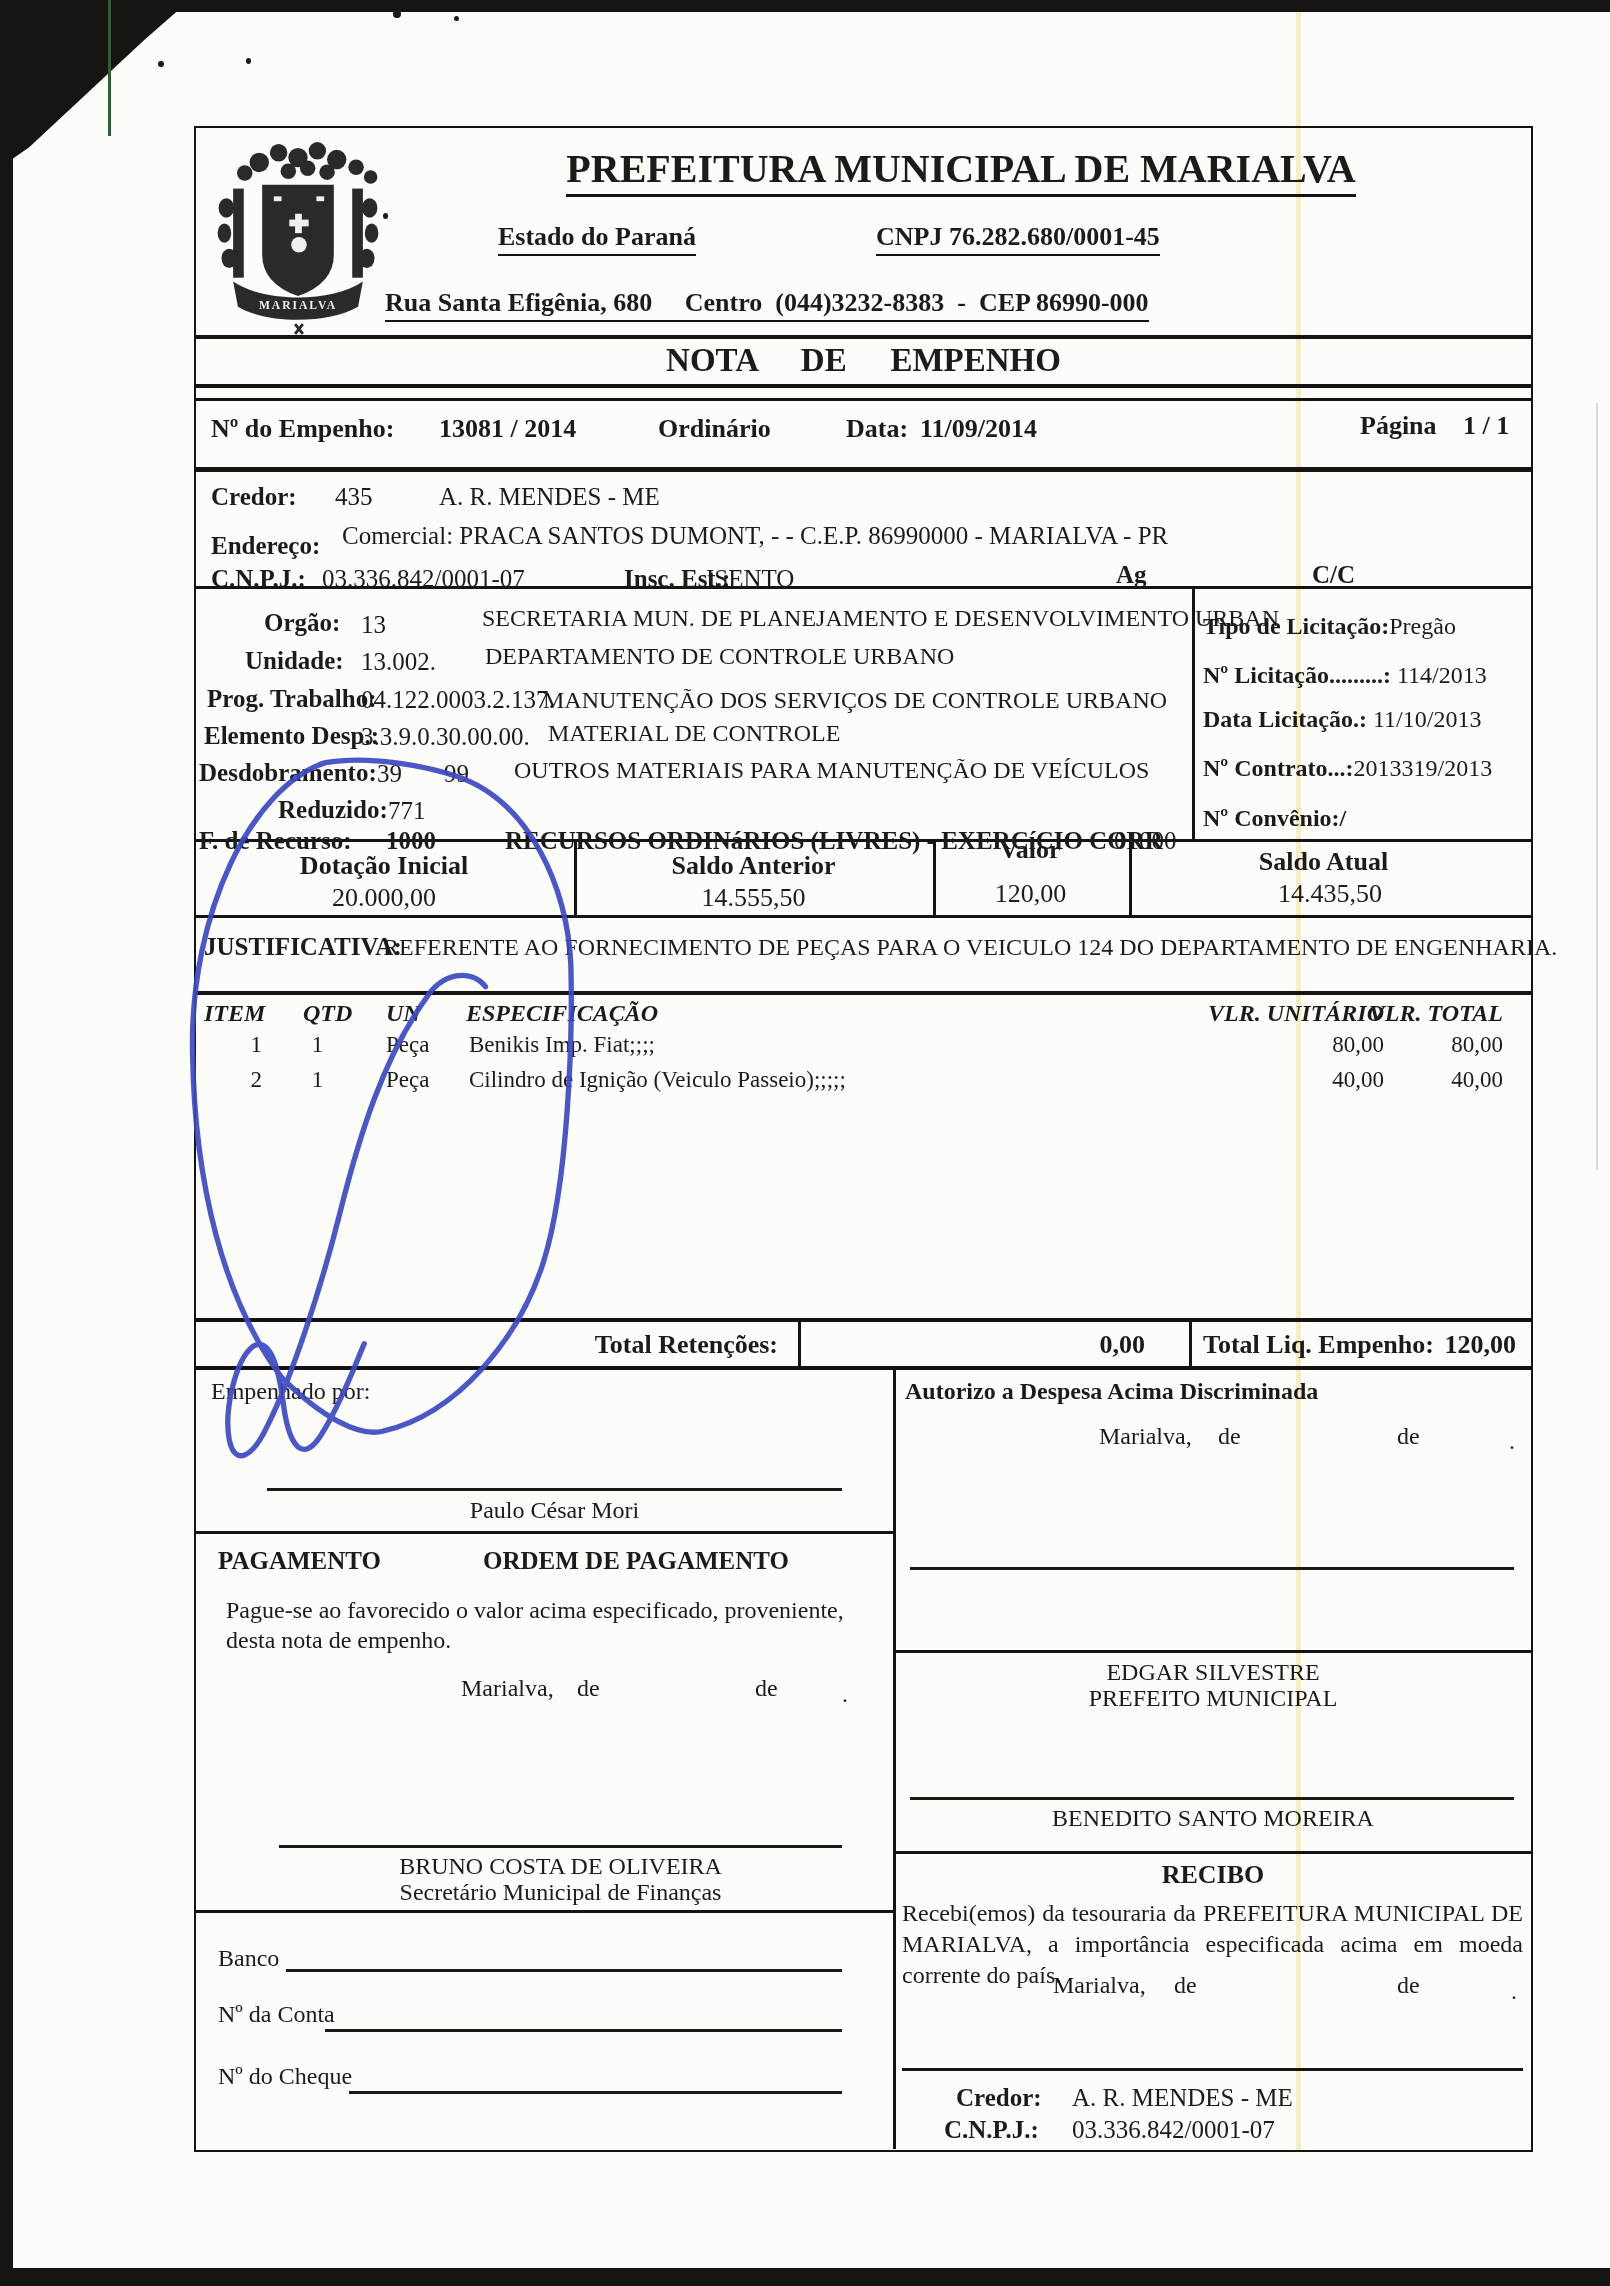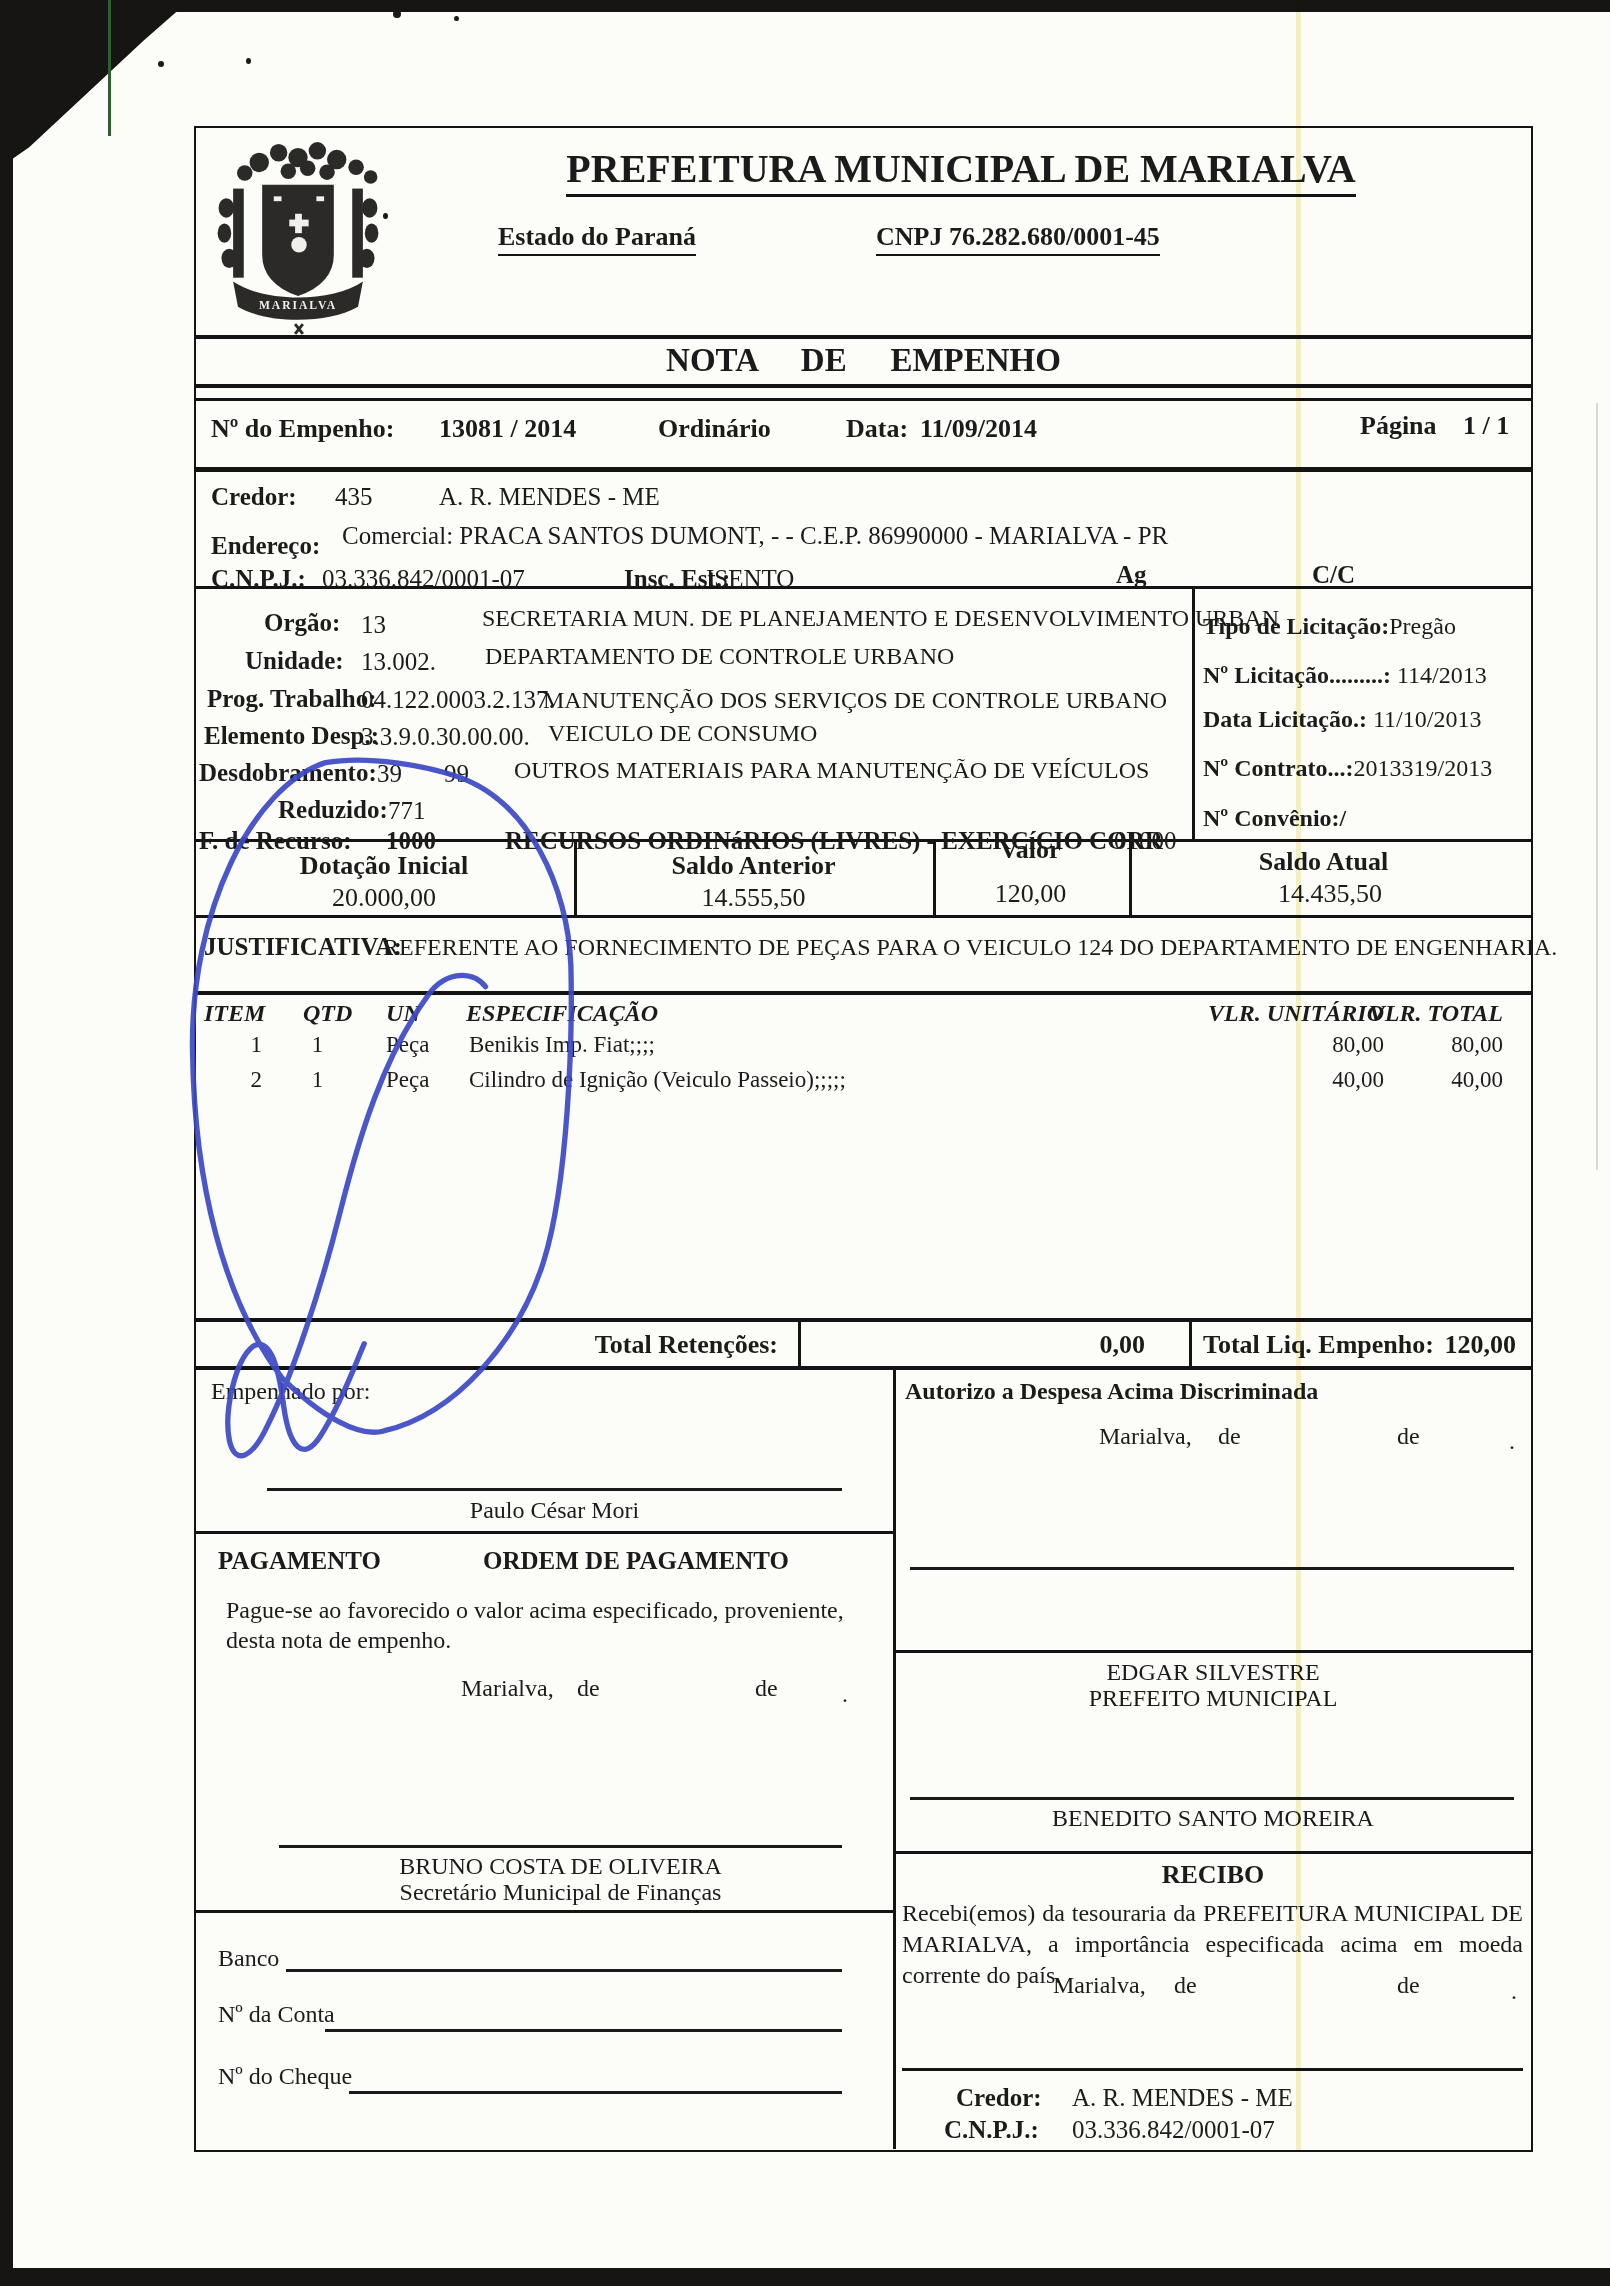--- a/index.html
+++ b/index.html
@@ -83,20 +83,21 @@
         <rect x="114" y="60" width="8" height="5"></rect>
     </g>
     <text x="95" y="176" text-anchor="middle" font-size="12" font-weight="bold" fill="#efefec" letter-spacing="2" font-family="Liberation Serif, serif">MARIALVA</text>
   </svg>
 
   <div class="abs ctr" style="left:408px;top:147px;width:1106px;">
     <span class="t27 b" style="font-size:40px;border-bottom:3.9px solid #141414;padding-bottom:2.9px;display:inline-block;">PREFEITURA MUNICIPAL DE MARIALVA</span>
   </div>
   <span class="abs t27 b u" style="left:498px;top:223px;">Estado do Paraná</span>
   <span class="abs t27 b u" style="left:876px;top:223px;">CNPJ 76.282.680/0001-45</span>
+  <span class="abs t27 b u" style="left:385px;top:289px;">Rua Santa Efigênia, 680     Centro  (044)3232-8383  -  CEP 86990-000</span>
 
   <div class="hl" style="left:194px;top:335px;width:1339px;height:3.9px;"></div>
   <div class="hl" style="left:194px;top:384px;width:1339px;height:3.9px;"></div>
   <div class="abs ctr" style="left:194px;top:342px;width:1339px;">
     <span class="t27 b" style="font-size:33px;word-spacing:13.6px;">NOTA  DE  EMPENHO</span>
   </div>
 
   <div class="hl" style="left:194px;top:398px;width:1339px;height:2.9px;"></div>
   <div class="hl" style="left:194px;top:467px;width:1339px;height:4.9px;"></div>
   <span class="abs t27 b" style="left:211px;top:415px;">Nº do Empenho:</span>
@@ -130,21 +131,21 @@
   <span class="abs t26 b" style="left:245px;top:647px;">Unidade:</span>
   <span class="abs t26" style="left:361px;top:648px;">13.002.</span>
   <span class="abs t25" style="left:485px;top:643px;">DEPARTAMENTO DE CONTROLE URBANO</span>
 
   <span class="abs t26 b" style="left:207px;top:685px;">Prog. Trabalho:</span>
   <span class="abs t26" style="left:361px;top:686px;">04.122.0003.2.137.</span>
   <span class="abs t25" style="left:543px;top:687px;">MANUTENÇÃO DOS SERVIÇOS DE CONTROLE URBANO</span>
 
   <span class="abs t26 b" style="left:204px;top:722px;">Elemento Desp.:</span>
   <span class="abs t26" style="left:361px;top:723px;">3.3.9.0.30.00.00.</span>
-  <span class="abs t25" style="left:548px;top:720px;">VEICULO DE CONSUMO</span>
+  <span class="abs t25" style="left:548px;top:720px;">MATERIAL DE CONTROLE</span>
 
   <span class="abs t26 b" style="left:199px;top:759px;">Desdobramento:</span>
   <span class="abs t26" style="left:377px;top:760px;">39</span>
   <span class="abs t26" style="left:444px;top:760px;">99</span>
   <span class="abs t25" style="left:514px;top:757px;">OUTROS MATERIAIS PARA MANUTENÇÃO DE VEÍCULOS</span>
 
   <span class="abs t26 b" style="left:278px;top:796px;">Reduzido:</span>
   <span class="abs t26" style="left:388px;top:797px;">771</span>
 
   <span class="abs t26 b" style="left:199px;top:827px;">F. de Recurso:</span>

